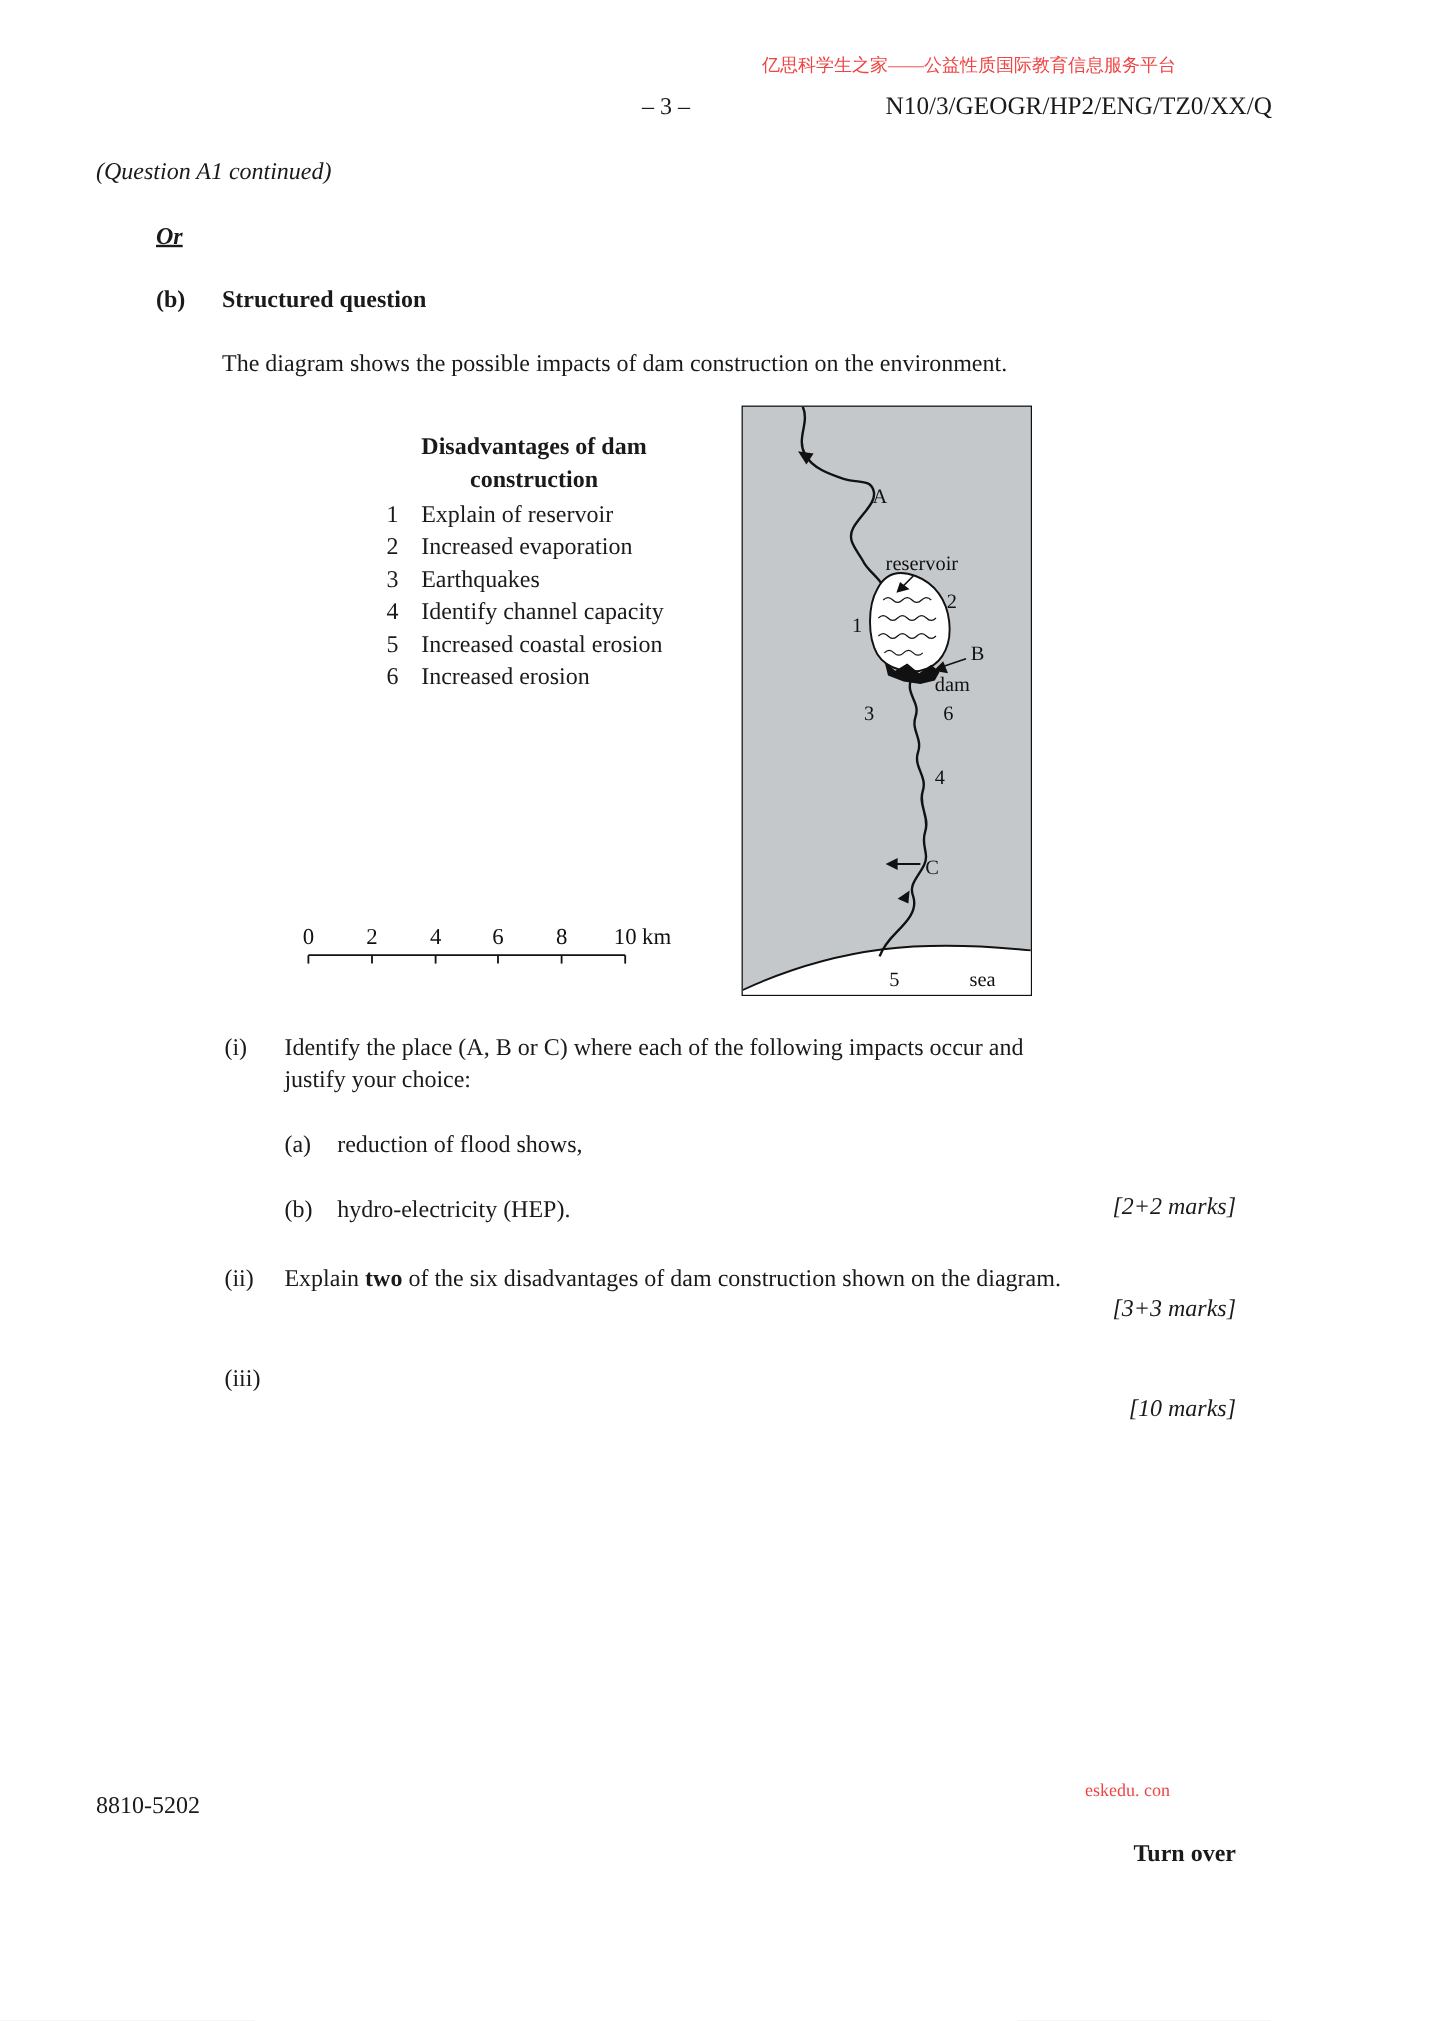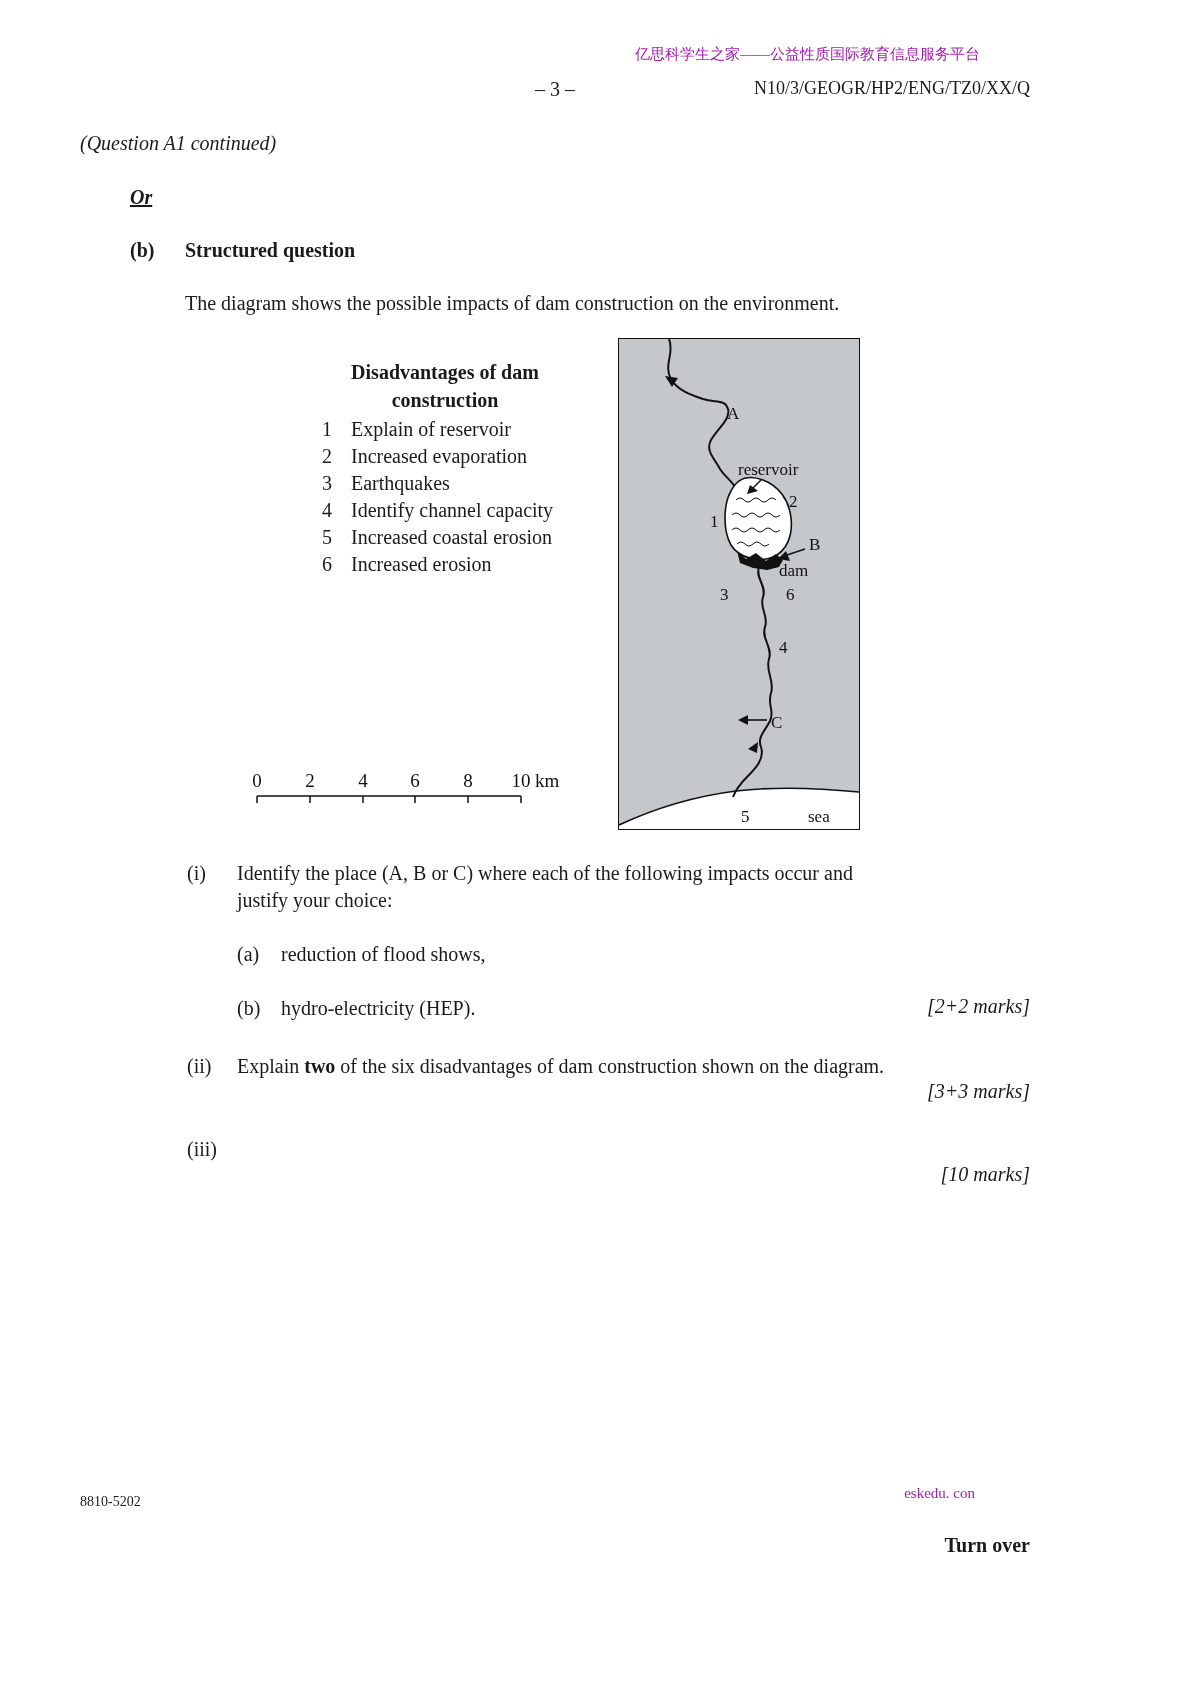--- a/index.html
+++ b/index.html
@@ -8,40 +8,40 @@
     background:#ffffff;font-family:"Liberation Serif",serif;color:#1a1a1a;
     overflow:hidden;
   }
   .abs{position:absolute;}
   .t{font-size:20px;line-height:27px;}
   .italic{font-style:italic;}
   .bold{font-weight:bold;}
   .center{text-align:center;}
   .right{text-align:right;}
   .justify{text-align:justify;}
-  .gray{color:#a21caf;}
+  .gray{color:#ef4444;}
   .marks{font-style:italic;text-align:right;font-size:20px;}
   .diagram-title{font-weight:bold;font-size:20px;line-height:28px;text-align:center;margin-top:20px;}
   .dis-row{display:flex;min-height:27px;}
   .dis-num{width:14px;text-align:right;flex:none;font-size:20px;line-height:27px;}
   .dis-text{margin-left:19px;width:215px;font-size:20px;line-height:27px;}
   .map-svg{display:block;border:1.5px solid #111;background:#c5c8cb;}
   .map-svg text{font-family:"Liberation Serif",serif;font-size:17px;fill:#111;}
   .scale-svg text{font-family:"Liberation Serif",serif;font-size:19px;fill:#111;}
-  .footer-code{font-size:14px;}
+  .footer-code{font-size:20px;}
 </style>
 </head>
 <body>
 
 <div class="page">
 
   <div class="abs gray" style="left:600px;top:45px;width:380px;font-size:15px;text-align:right;">亿思科学生之家——公益性质国际教育信息服务平台</div>
 
   <div class="abs t center" style="left:515px;top:76px;width:80px;">– 3 –</div>
-  <div class="abs right" style="left:680px;top:75px;width:350px;font-size:18px;line-height:27px;">N10/3/GEOGR/HP2/ENG/TZ0/XX/Q</div>
+  <div class="abs right" style="left:710px;top:75px;width:350px;font-size:21px;line-height:27px;">N10/3/GEOGR/HP2/ENG/TZ0/XX/Q</div>
 
   <div class="abs t italic" style="left:80px;top:130px;">(Question A1 continued)</div>
   <div class="abs t bold italic" style="left:130px;top:184px;text-decoration:underline;">Or</div>
   <div class="abs t bold" style="left:130px;top:237px;">(b)</div>
   <div class="abs t bold" style="left:185px;top:237px;">Structured question</div>
   <div class="abs t" style="left:185px;top:290px;width:760px;">The diagram shows the possible impacts of dam construction on the environment.</div>
 
   <div class="abs diagram-title" style="left:320px;top:338px;width:250px;">
     <div>Disadvantages of dam</div>
     <div>construction</div>

